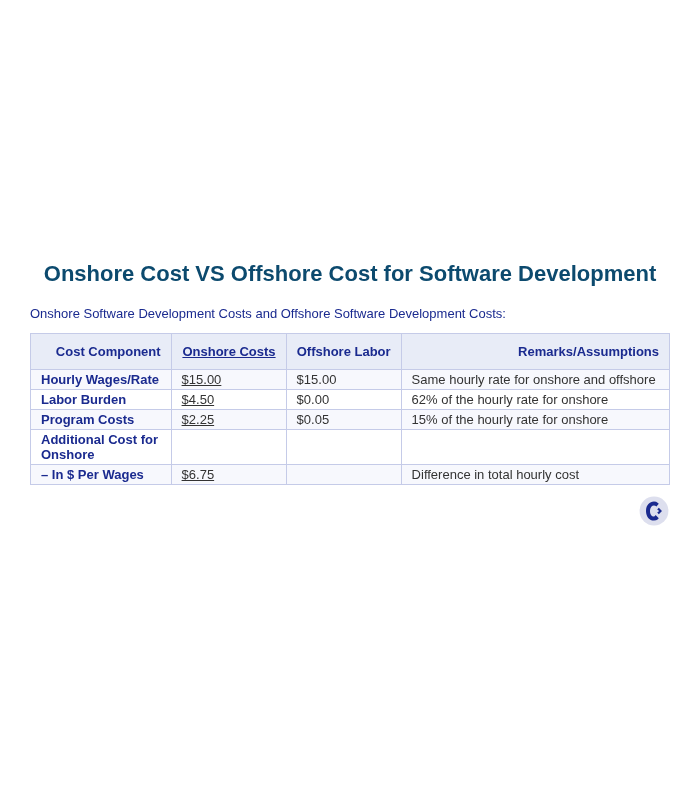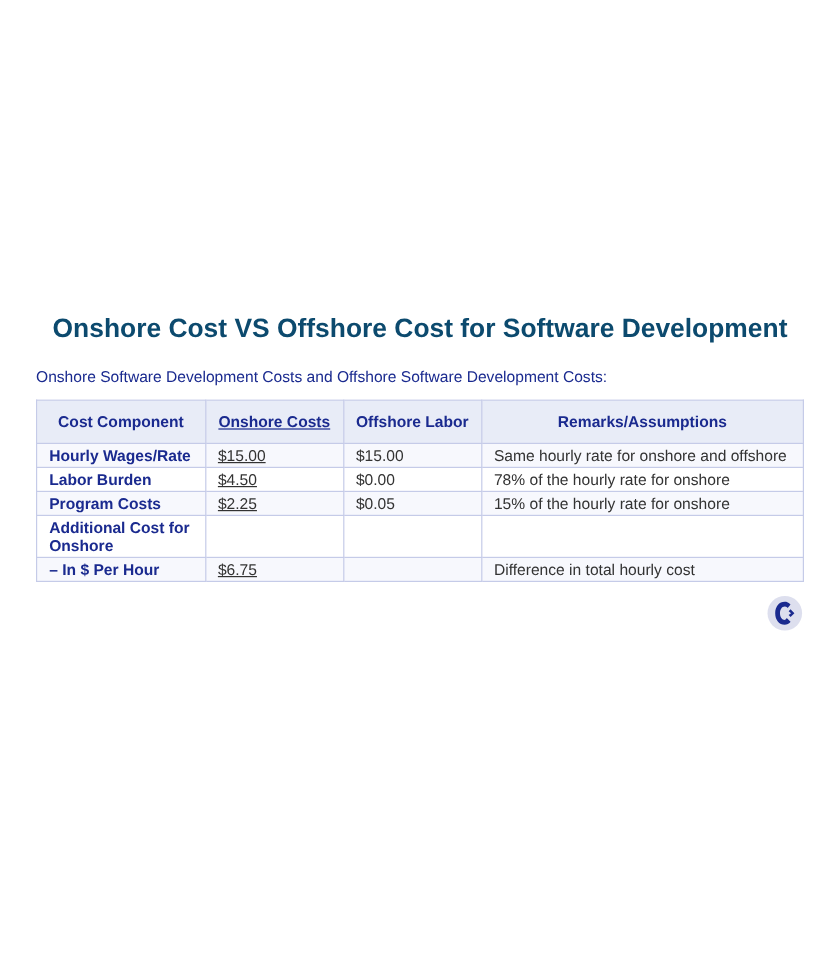--- a/index.html
+++ b/index.html
@@ -36,21 +36,21 @@
       border-collapse: collapse;
       border: 1.5px solid #c5cbe8;
     }
     th {
       background-color: #e8ecf7;
       color: #1a2a8f;
       font-weight: 700;
       font-size: 13px;
       padding: 10px 10px;
       border: 1px solid #c5cbe8;
-      text-align: center;
+      text-align: right;
     }
     td {
       border: 1px solid #c5cbe8;
       padding: 2px 10px;
       font-size: 13px;
       color: #333;
       vertical-align: middle;
     }
     .col-component {
       width: 22%;
@@ -111,41 +111,41 @@
         <td class="col-onshore">$15.00</td>
         <td class="col-offshore">$15.00</td>
         <td class="col-remarks">Same hourly rate for onshore and offshore</td>
       </tr>
       <tr>
         <td class="col-component">
           <span class="row-component-label">Labor Burden</span>
         </td>
         <td class="col-onshore">$4.50</td>
         <td class="col-offshore">$0.00</td>
-        <td class="col-remarks">78% of the hourly rate for onshore</td>
+        <td class="col-remarks">62% of the hourly rate for onshore</td>
       </tr>
       <tr>
         <td class="col-component">
           <span class="row-component-label">Program Costs</span>
         </td>
         <td class="col-onshore">$2.25</td>
         <td class="col-offshore">$0.05</td>
         <td class="col-remarks">15% of the hourly rate for onshore</td>
       </tr>
       <tr>
         <td class="col-component">
           <span class="row-component-label">Additional Cost for Onshore</span>
         </td>
         <td class="col-onshore"></td>
         <td class="col-offshore"></td>
         <td class="col-remarks"></td>
       </tr>
       <tr>
         <td class="col-component">
-          <span class="row-component-label">– In $ Per Hour</span>
+          <span class="row-component-label">– In $ Per Wages</span>
         </td>
         <td class="col-onshore">$6.75</td>
         <td class="col-offshore"></td>
         <td class="col-remarks">Difference in total hourly cost</td>
       </tr>
     </tbody>
   </table>
 
   <div class="logo-area">
     <svg class="logo-icon" viewBox="0 0 40 40" xmlns="http://www.w3.org/2000/svg">

